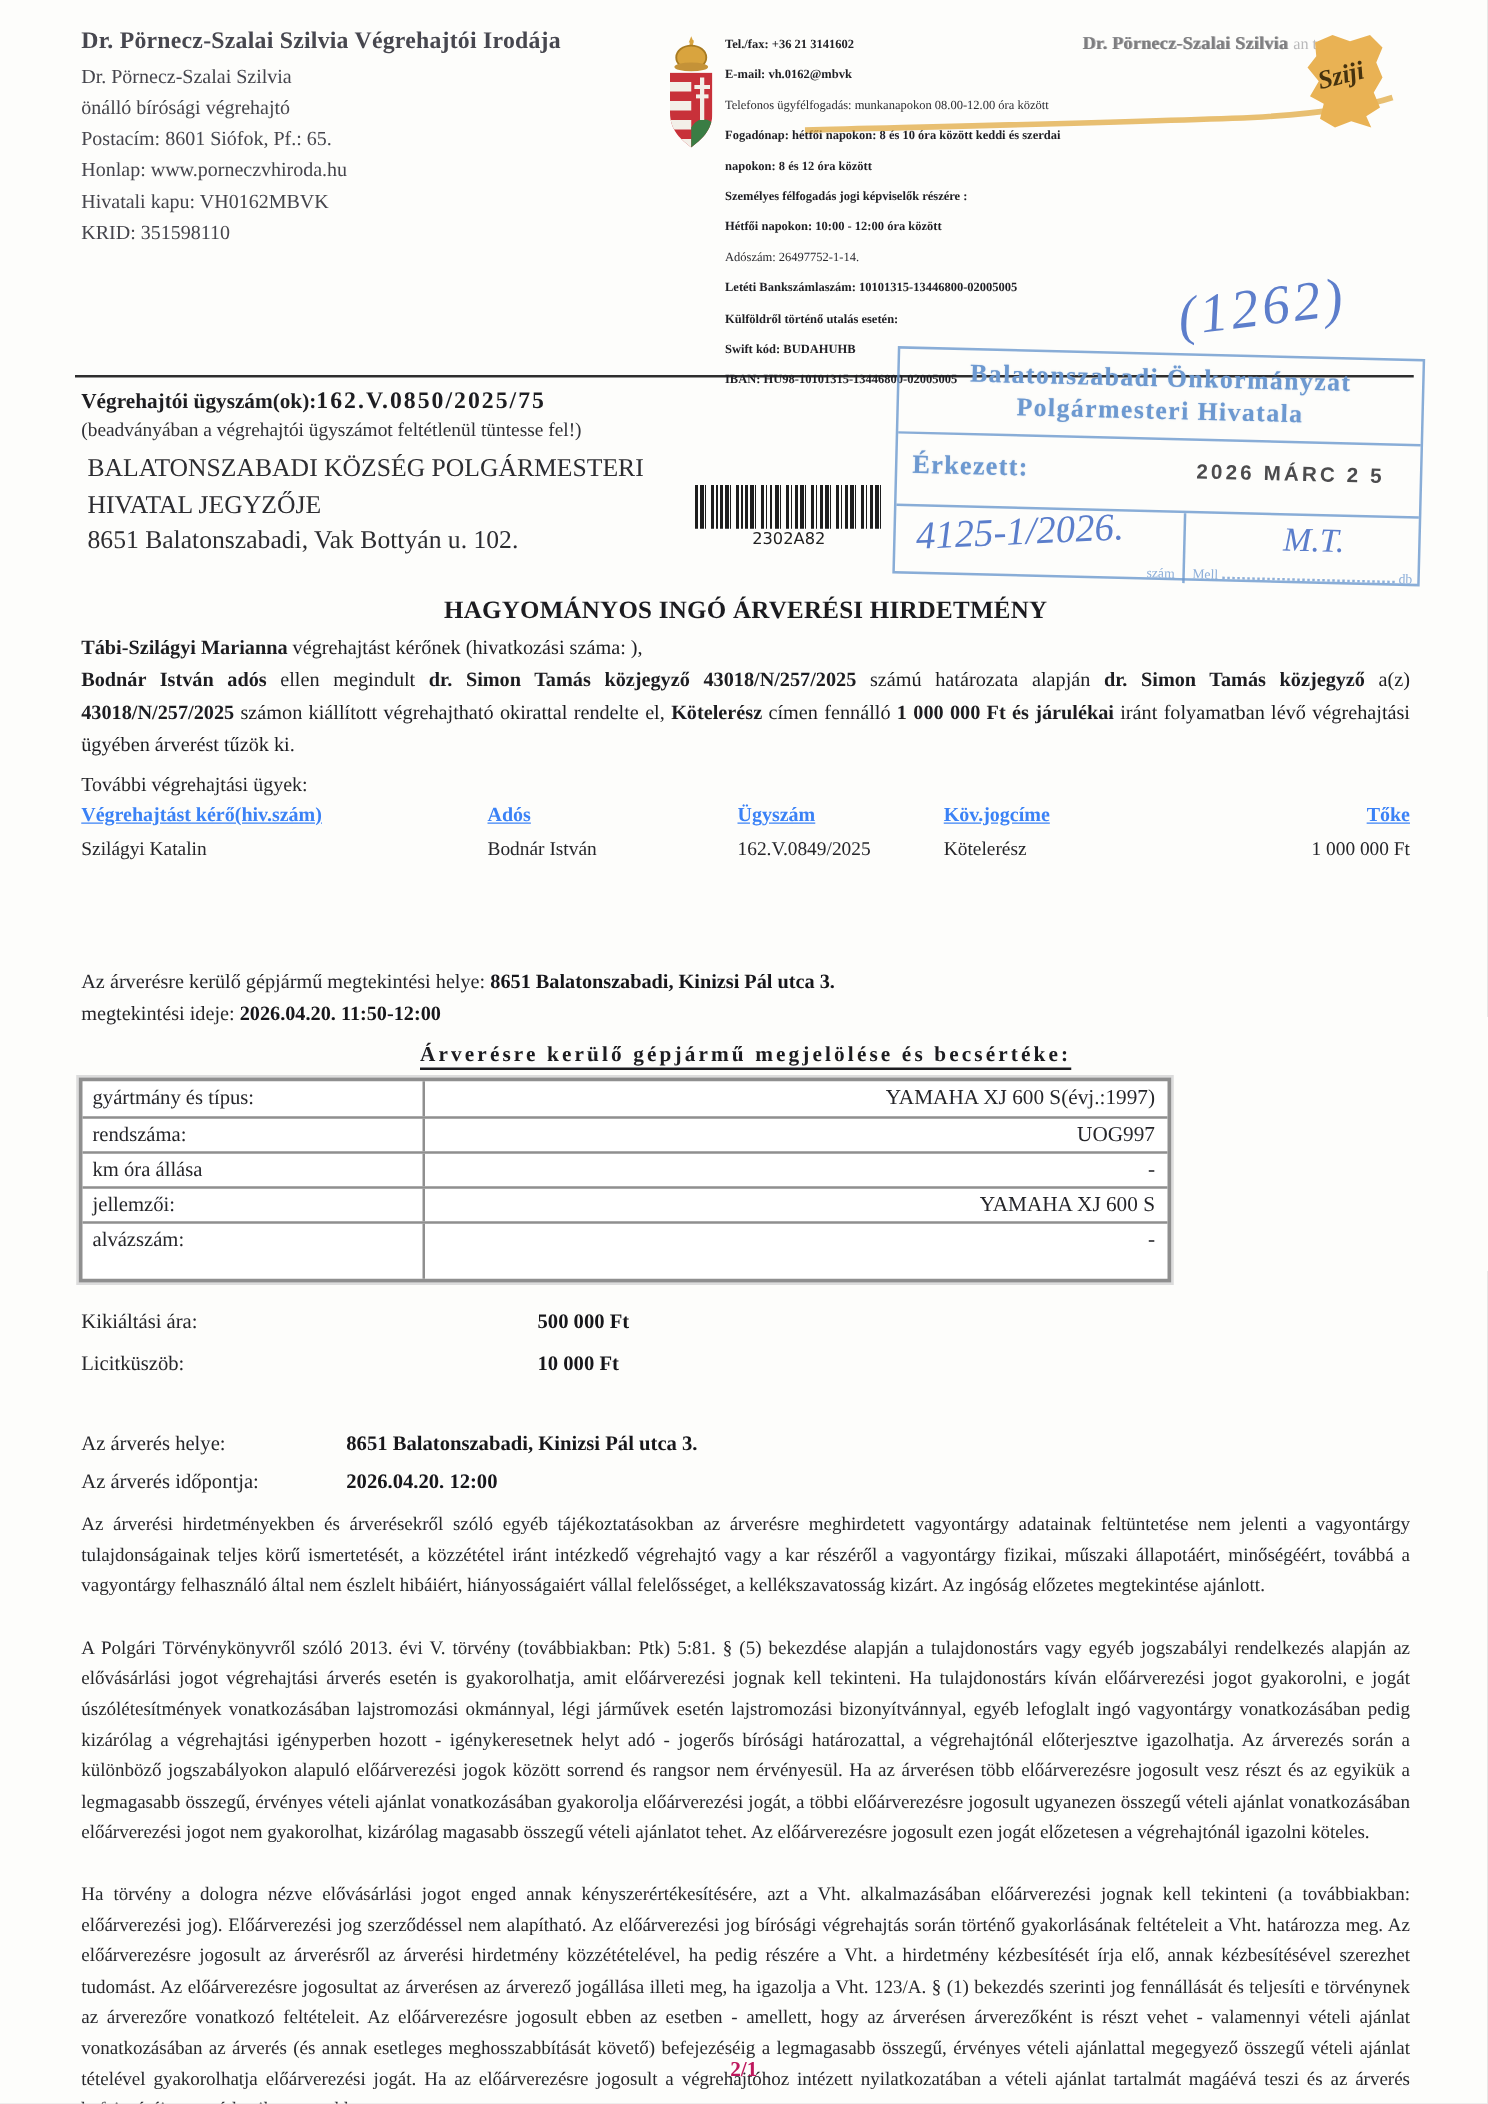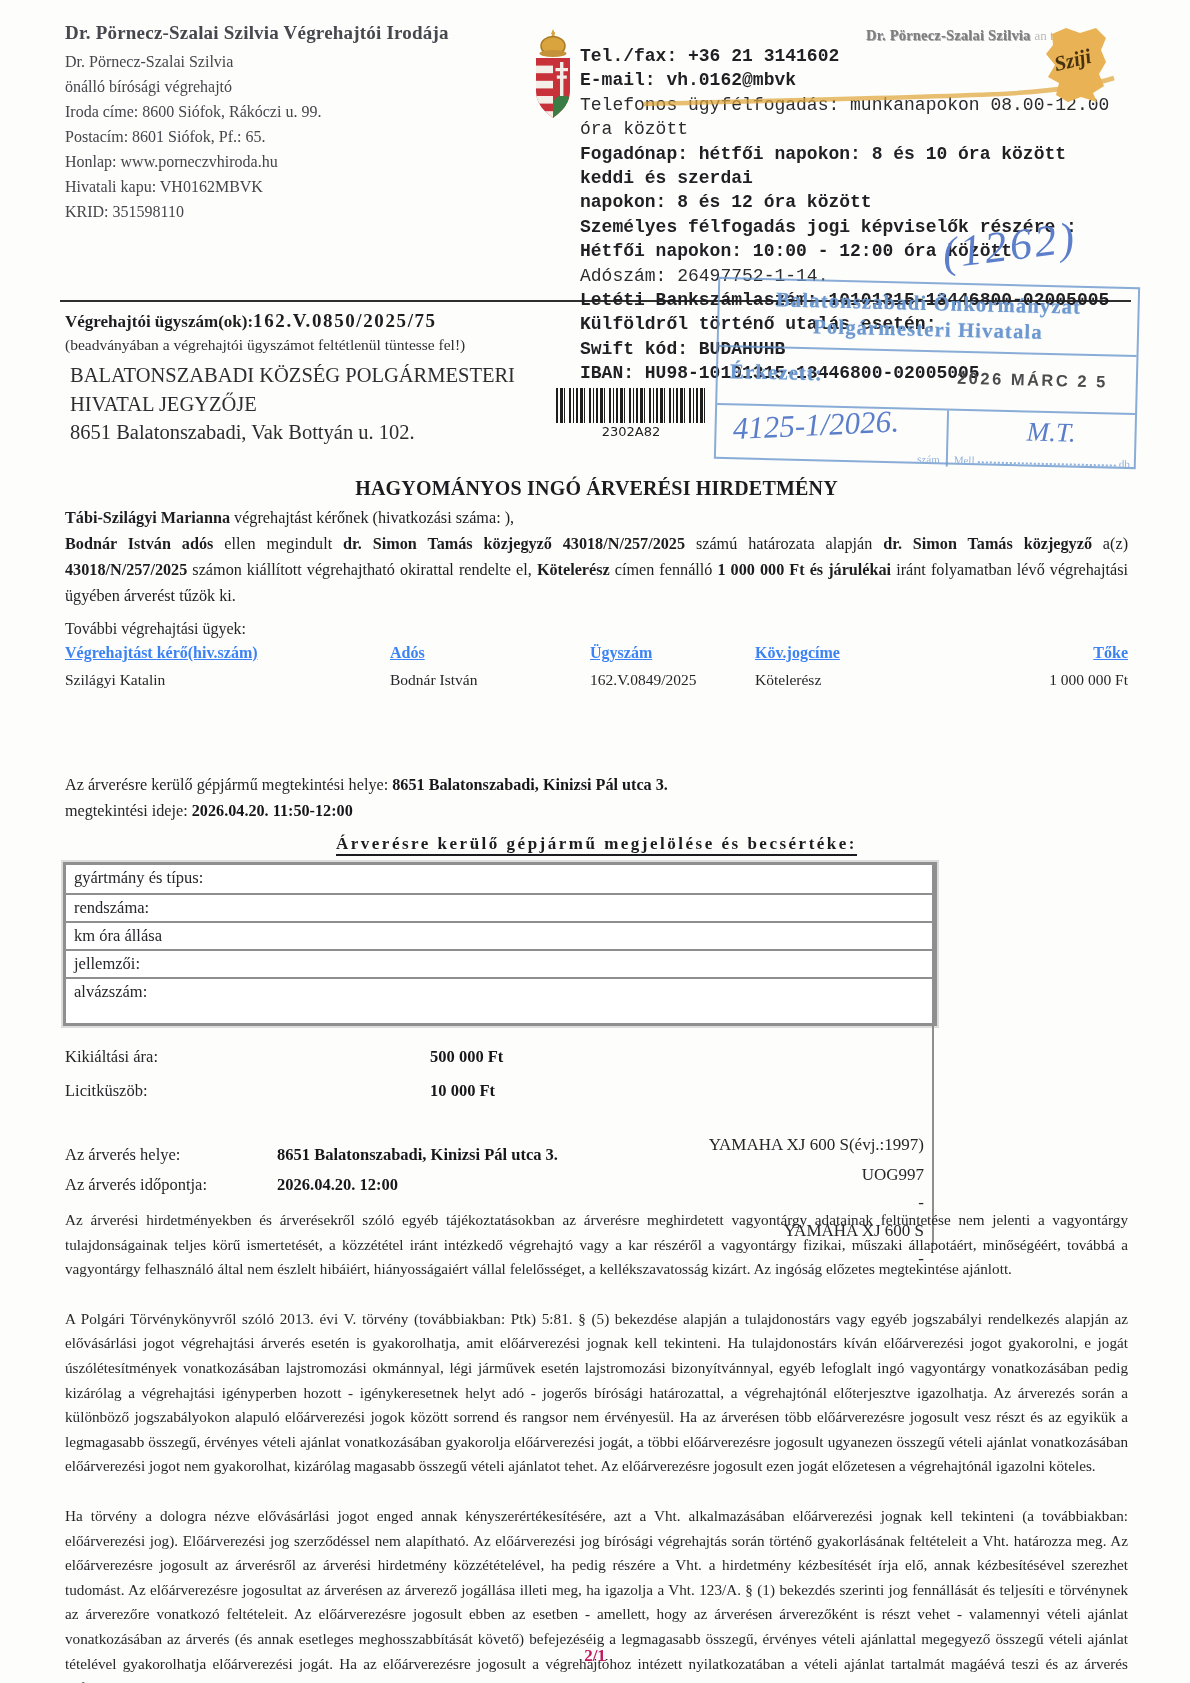--- a/index.html
+++ b/index.html
@@ -8,22 +8,22 @@
 
   
   .hdr-left{position:absolute;left:65px;top:22px;width:470px;}
   .office-name{font-size:19px;font-weight:bold;color:#47474f;letter-spacing:.2px;margin-bottom:5px;}
   .office-line{font-size:16px;color:#45454c;line-height:25px;}
 
   
   .coa{position:absolute;left:531px;top:28px;width:44px;height:96px;}
 
   
-  .hdr-right{position:absolute;left:580px;top:44px;width:545px;font-size:18px;
-             line-height:24.4px;color:#2a2a2f;z-index:1;font-family:Liberation Mono, monospace;}
+  .hdr-right{position:absolute;left:580px;top:24px;width:545px;font-size:10px;
+             line-height:24.4px;color:#2a2a2f;z-index:1;}
   .c-line.b{font-weight:bold;color:#1f1f24;}
 
   
   .overlay-white{position:absolute;left:866px;top:20px;width:242px;height:64px;background:#fdfdfb;
                  z-index:2;padding-top:6px;}
   .ghost{color:#7e7e80;font-weight:bold;font-size:14.5px;letter-spacing:.2px;
          text-shadow:.8px .5px 0 #a8a8aa;}
   .ghost2{color:#b9b9ba;font-size:13px;margin-left:4px;}
   .swoosh{position:absolute;left:642px;top:70px;z-index:3;}
   .sticker{position:absolute;left:1044px;top:26px;width:64px;height:78px;z-index:4;}
@@ -86,21 +86,21 @@
   
   .viewing{position:absolute;left:65px;top:772px;width:1063px;font-size:16.2px;line-height:26px;}
   .viewing b{color:#17171b;}
 
   
   .h2wrap{position:absolute;left:65px;top:834px;width:1063px;text-align:center;}
   .h2{font-weight:bold;font-size:17px;letter-spacing:2.5px;color:#1c1c20;
       border-bottom:2.5px solid #1c1c20;padding-bottom:1px;}
   .vtable{position:absolute;left:63px;top:862px;width:868px;border:3px solid #8f8f8f;
           box-shadow:0 0 0 2px #dcdcdc;background:#fff;font-size:16.5px;}
-  .vrow{display:flex;border-bottom:2px solid #8f8f8f;flex-direction:column;}
+  .vrow{display:flex;border-bottom:2px solid #8f8f8f;}
   .vrow:last-child{border-bottom:none;}
   .vlabel{flex:0 0 264px;border-right:2px solid #8f8f8f;padding:3px 0 0 8px;}
   .vvalue{flex:1;text-align:right;padding:3px 10px 0 0;font-size:17px;}
   .vr1{height:28px;} .vr2{height:26px;} .vr3{height:26px;} .vr4{height:26px;} .vr5{height:44px;}
 
   
   .pricing{position:absolute;left:65px;top:1040px;width:700px;font-size:16.5px;}
   .prow{display:grid;grid-template-columns:365px auto;line-height:34px;}
   .prow b{color:#17171b;}
   .auction{position:absolute;left:65px;top:1140px;width:800px;font-size:16.5px;}
@@ -116,21 +116,20 @@
 </style>
 </head>
 <body>
 
 <div class="page">
 
   <div class="hdr-left">
     <div class="office-name">Dr. Pörnecz-Szalai Szilvia Végrehajtói Irodája</div>
     <div class="office-line">Dr. Pörnecz-Szalai Szilvia</div>
     <div class="office-line">önálló bírósági végrehajtó</div>
-    <div class="office-line">Iroda címe: 8600 Siófok, Rákóczi u. 99.</div>
     <div class="office-line">Postacím: 8601 Siófok, Pf.: 65.</div>
     <div class="office-line">Honlap: www.porneczvhiroda.hu</div>
     <div class="office-line">Hivatali kapu: VH0162MBVK</div>
     <div class="office-line">KRID: 351598110</div>
   </div>
 
   <div class="coa">
     <svg width="44" height="96" viewBox="0 0 44 96">
       <path d="M22 1 l2 5 h-4 z" fill="#d9a43e"></path>
       <rect x="20.6" y="4" width="2.8" height="7" fill="#d9a43e" transform="rotate(8 22 8)"></rect>

